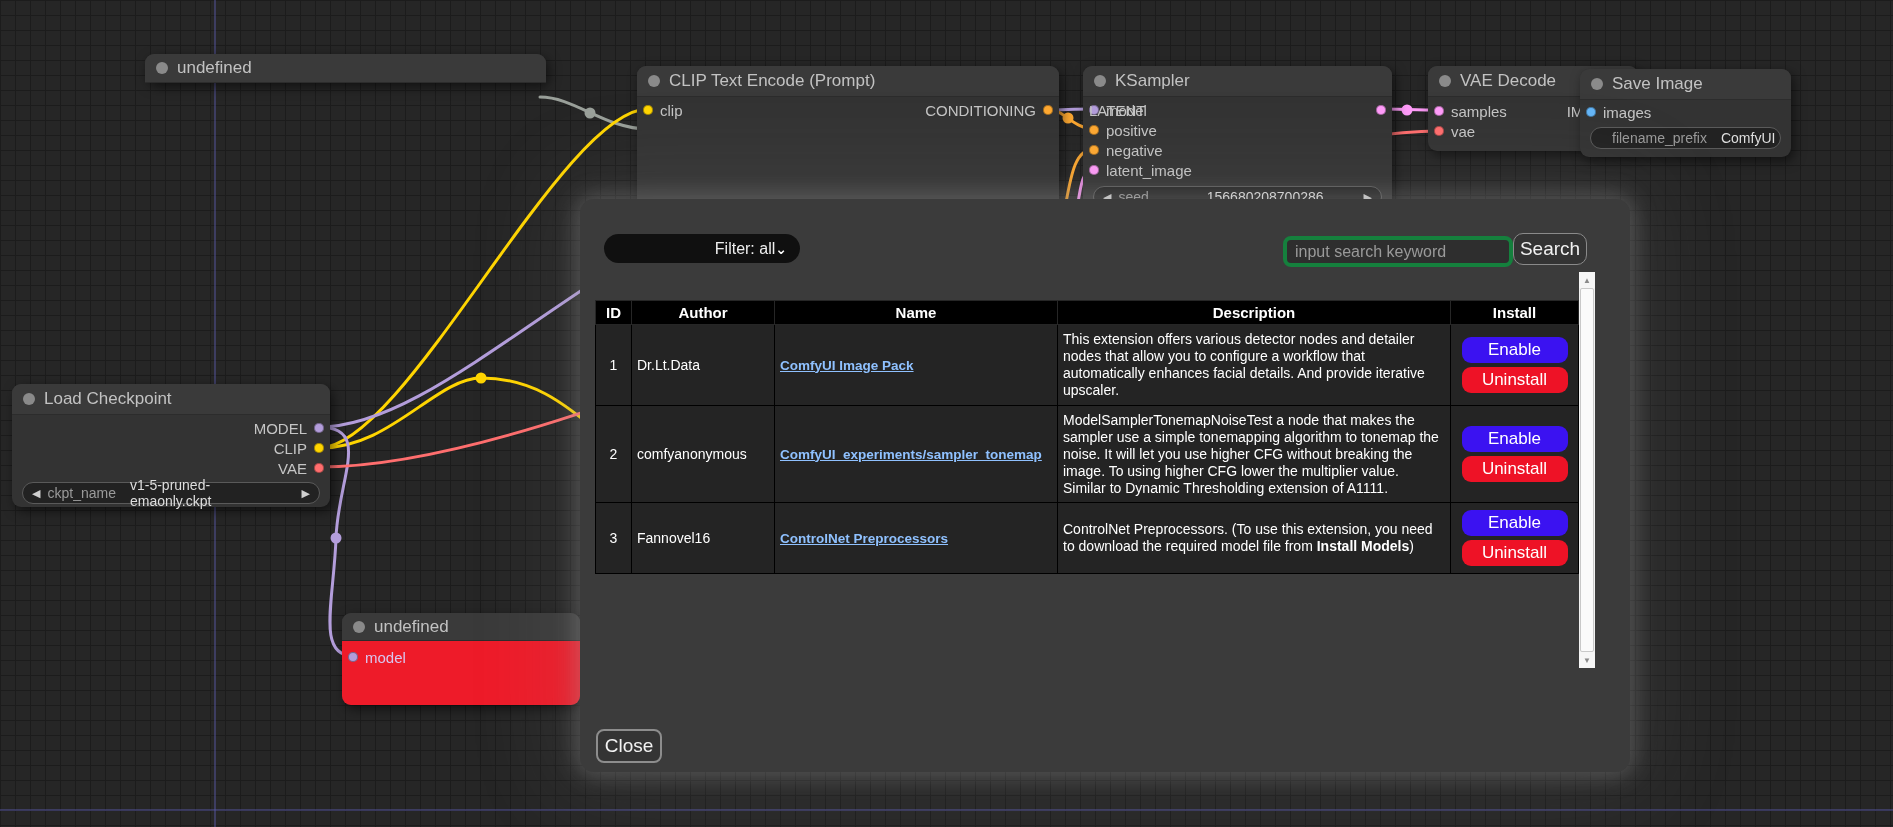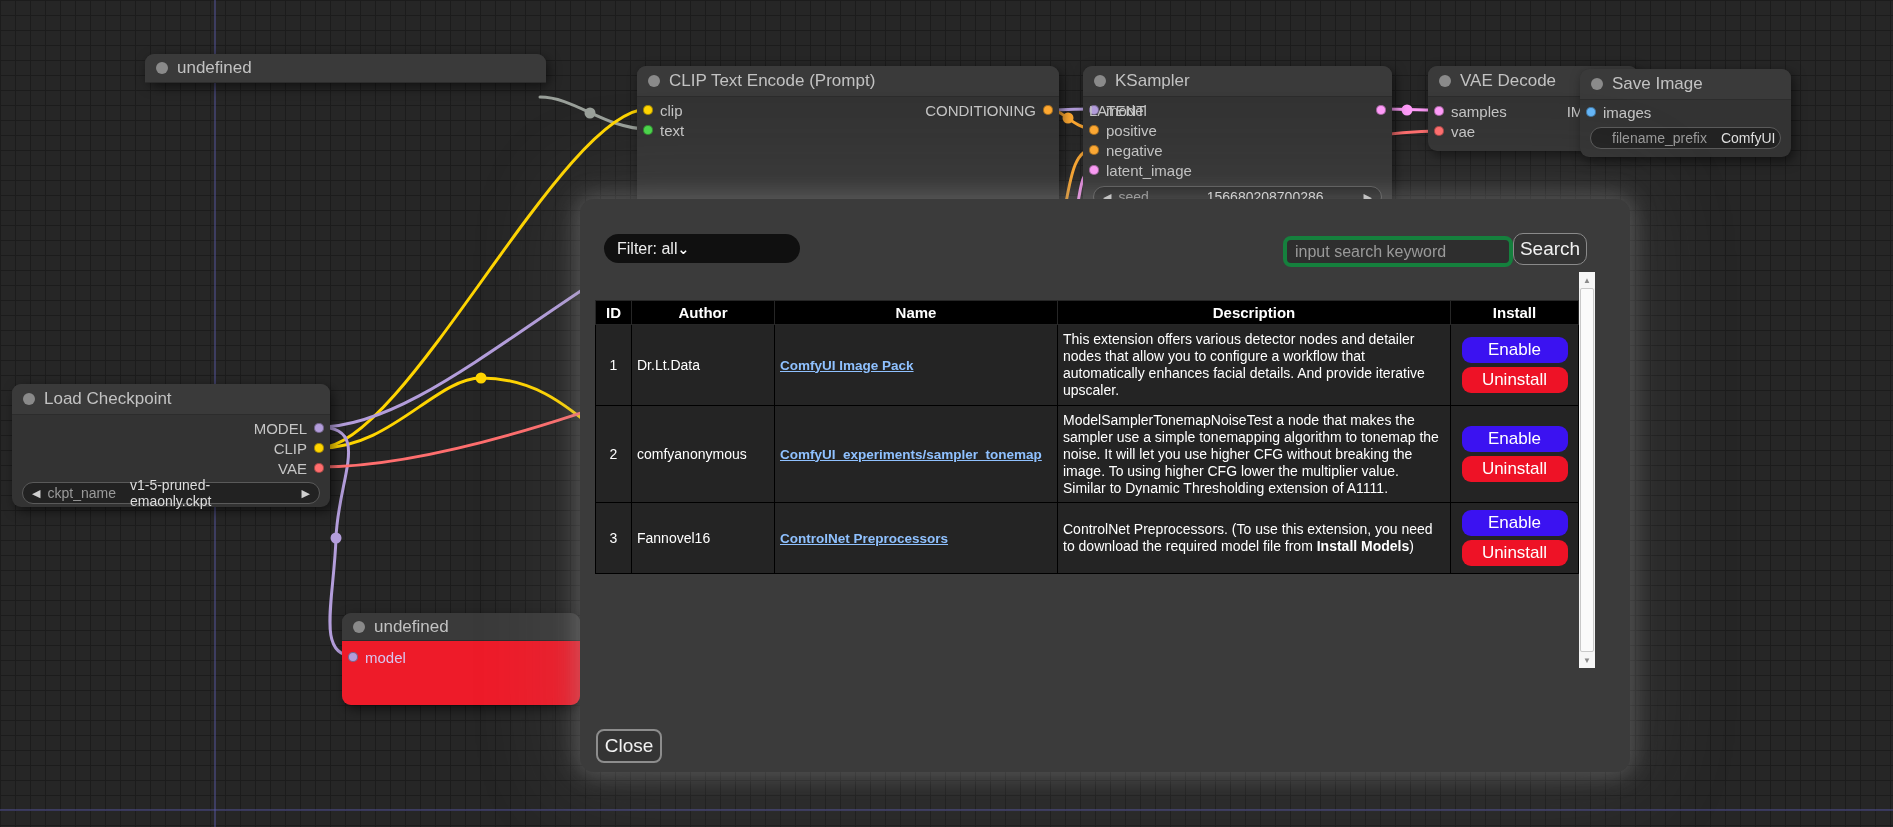--- a/index.html
+++ b/index.html
@@ -27,21 +27,21 @@
   .slot-row.out{justify-content:flex-end;}
   .dot{width:10px;height:10px;border-radius:50%;flex:none;box-shadow:0 0 0 1px rgba(0,0,0,.35) inset;}
   .widget{height:20px;border:1px solid #5a5a5a;background:#222;border-radius:11px;margin:4px 10px 0;display:flex;align-items:center;font-size:14px;color:#9a9a9a;padding:0 9px;gap:7px;}
   .widget .wvalue{color:#dedede;}
   .widget .warrow{color:#cfcfcf;font-size:11px;flex:none;}
   .widget .wspacer{flex:1;}
 
   
   .modal{position:absolute;left:580px;top:199px;width:1050px;height:573px;background:#3b3b3b;border-radius:14px;z-index:10;
     box-shadow:0 0 22px 5px rgba(170,170,170,0.30),0 0 90px 25px rgba(150,150,150,0.13);}
-  .filter-select{position:absolute;left:24px;top:35px;width:170px;height:29px;background:#101010;border-radius:15px;color:#efefef;font-size:16px;display:flex;align-items:center;justify-content:flex-start;padding:0 13px;cursor:pointer;}
+  .filter-select{position:absolute;left:24px;top:35px;width:170px;height:29px;background:#101010;border-radius:15px;color:#efefef;font-size:16px;display:flex;align-items:center;justify-content:flex-end;padding:0 13px;cursor:pointer;}
   .filter-select .chev{font-size:14px;color:#fff;font-weight:bold;line-height:10px;}
   .search-input{position:absolute;left:703px;top:37px;width:206px;height:21px;background:#2e2e2e;border:4px solid #15803d;border-radius:8px;color:#cccccc;font-size:16px;padding:1px 8px;font-family:"Liberation Sans","DejaVu Sans",sans-serif;}
   .search-input::placeholder{color:#9a9a9a;}
   .search-btn{position:absolute;left:933px;top:34px;width:72px;height:30px;background:#343434;border:1px solid #8a8a8a;border-radius:10px;color:#f2f2f2;font-size:19px;display:flex;align-items:center;justify-content:center;cursor:pointer;}
 
   .tablebox{position:absolute;left:15px;top:73px;width:999px;height:396px;display:flex;align-items:stretch;}
   table.ext{width:983px;border-collapse:collapse;align-self:flex-start;color:#fff;background:#701a75;table-layout:fixed;margin-top:28px;}
   table.ext th{background:#000;color:#fff;font-size:15px;height:23px;border:1px solid #262626;font-weight:bold;padding:0;}
   table.ext td{border:1px solid #000;background:#242424;font-size:14px;padding:2px 5px;vertical-align:middle;}
   col.c-id{width:36px;} col.c-author{width:143px;} col.c-name{width:283px;} col.c-desc{width:393px;} col.c-install{width:128px;}
@@ -100,24 +100,20 @@
     <span>CLIP Text Encode (Prompt)</span>
   </div>
   <div class="node-body" style="padding-top:3px;position:relative;">
     <div class="slot-row out" style="position:absolute;top:3px;left:0;right:0;">
       <span>CONDITIONING</span>
       <div class="dot" style="background:#FFA931;"></div>
     </div>
     <div class="slot-row">
       <div class="dot" style="background:#FFD500;"></div>
       <span>clip</span>
-    </div>
-    <div class="slot-row">
-      <div class="dot" style="background:#4bd54b;"></div>
-      <span>text</span>
     </div>
   </div>
 </div>
 
 <div class="node" style="left:1083px;top:66px;width:309px;height:260px;">
   <div class="node-title">
     <div class="title-dot"></div>
     <span>KSampler</span>
   </div>
   <div class="node-body" style="padding-top:3px;position:relative;">

